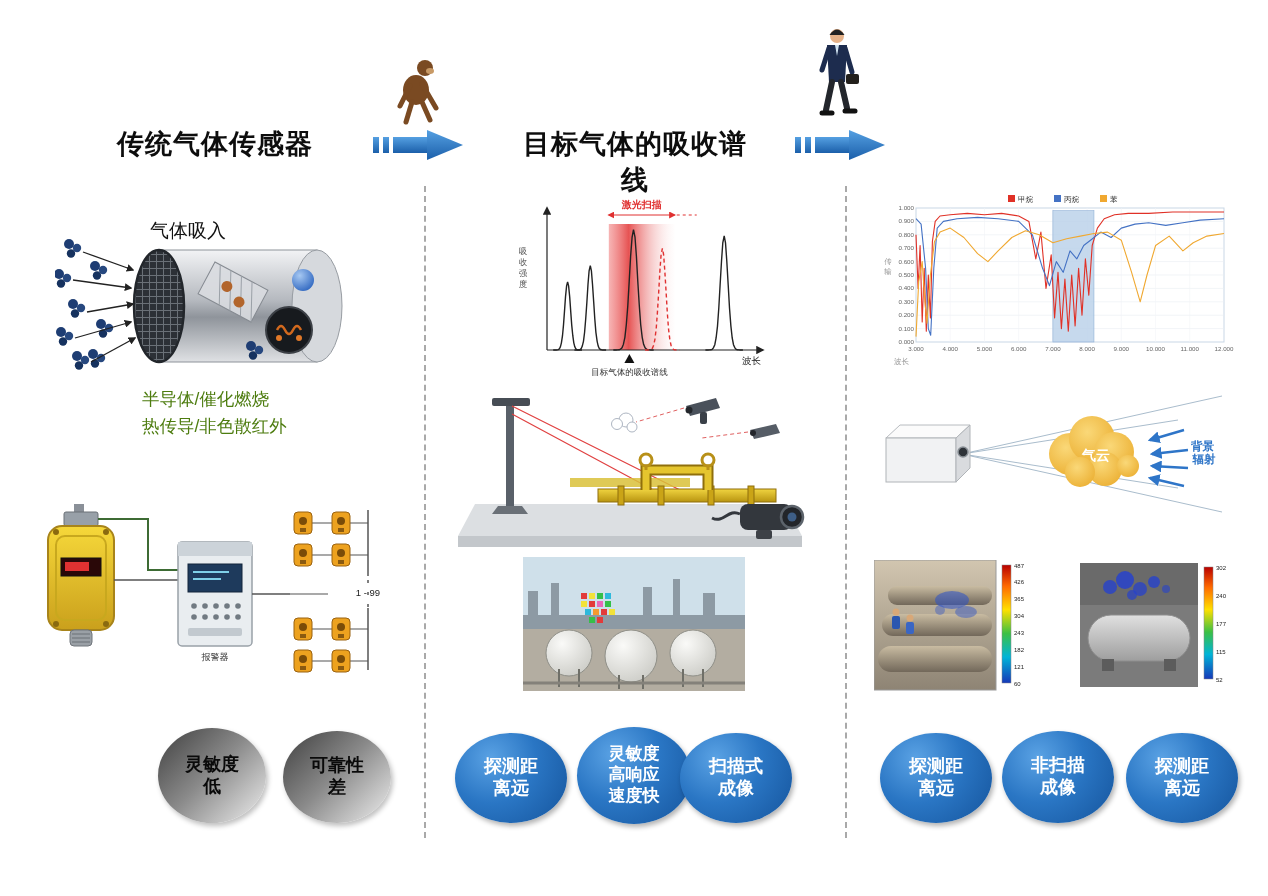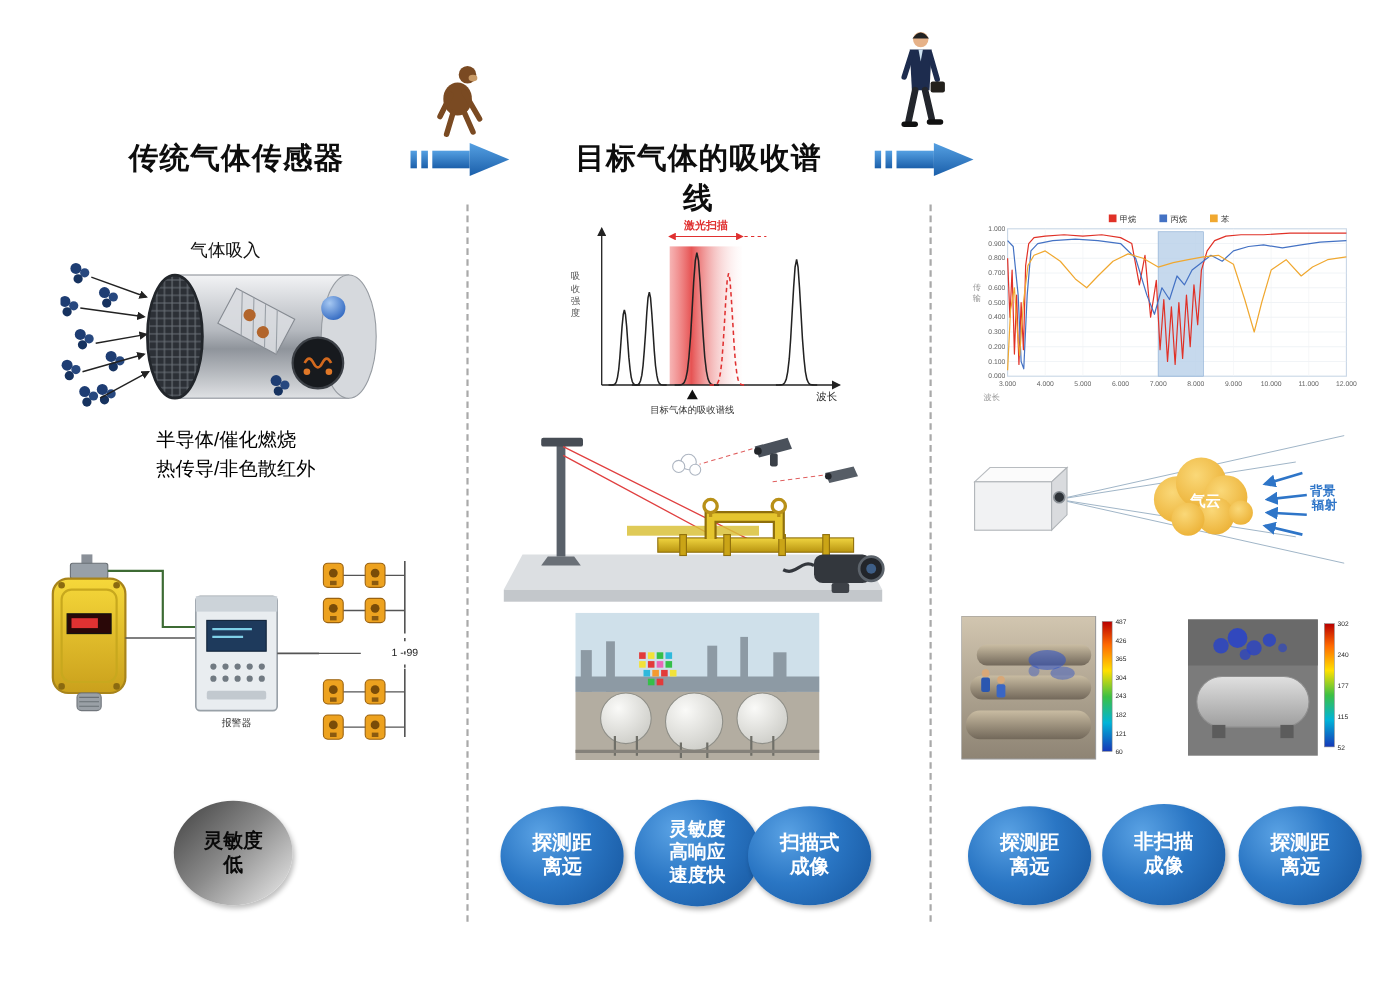--- a/index.html
+++ b/index.html
@@ -8,21 +8,21 @@
   .abs{position:absolute;}
   .title{position:absolute;top:126px;font-size:27px;font-weight:bold;color:#0d0d0d;text-align:center;letter-spacing:1px;}
   .sep{position:absolute;top:186px;height:652px;width:0;border-left:2px dashed #a9a9a9;}
   .badge{position:absolute;border-radius:50%;display:flex;align-items:center;justify-content:center;
          text-align:center;white-space:pre-line;font-weight:bold;line-height:1.22;}
   .badge.gray{background:linear-gradient(135deg,#3f3f3f 0%,#8a8a8a 48%,#efefef 100%);
               color:#0a0a0a;font-size:18px;box-shadow:2px 3px 5px rgba(0,0,0,.25);}
   .badge.blue{background:radial-gradient(circle at 32% 28%,#5aa2e4 0%,#2a76c4 45%,#15549c 100%);
               color:#fff;font-size:18px;box-shadow:2px 3px 5px rgba(0,0,0,.3);}
   .label{position:absolute;color:#111;}
-  .caption{white-space:pre-line;font-size:17.5px;line-height:27px;color:#000000;}
+  .caption{white-space:pre-line;font-size:17.5px;line-height:27px;color:#4d7c0f;}
   svg text{font-family:"Liberation Sans",sans-serif;}
 </style>
 </head>
 <body>
 
 <div class="stage">
 
   <svg width="0" height="0" style="position:absolute" aria-hidden="true">
     <defs>
       <linearGradient id="bluearrowG" x1="0" y1="0" x2="0" y2="1">
@@ -115,21 +115,21 @@
       <rect x="0" y="9" width="6" height="16"></rect>
         <rect x="10" y="9" width="6" height="16"></rect>
       <rect x="20" y="9" width="34" height="16"></rect>
         <polygon points="54,2 90,17 54,32"></polygon>
     </g>
   </svg>
 
   <div class="sep" style="left:424px"></div>
   <div class="sep" style="left:845px"></div>
 
-  <div class="label" style="left:150px;top:218px;width:110px;text-align:center;font-size:16px">气体吸入</div>
+  <div class="label" style="left:150px;top:218px;width:110px;text-align:left;font-size:19px">气体吸入</div>
 
   <svg class="abs" style="left:55px;top:230px" width="320" height="152" viewBox="0 0 320 152">
     <defs>
       <g id="mol">
         <circle r="5" fill="#1e3d73"></circle>
           <circle cx="8" cy="4" r="4.2" fill="#27487f"></circle>
           <circle cx="2" cy="9.5" r="4.2" fill="#16325f"></circle>
       </g>
       <marker id="mA" viewBox="0 0 10 10" refX="8" refY="5" markerWidth="6" markerHeight="6" orient="auto">
         <path d="M0,0L10,5L0,10z" fill="#222"></path>
@@ -259,20 +259,22 @@
             <circle cx="9" cy="9" r="4" fill="#7a4c08"></circle>
             <rect x="6" y="16" width="6" height="4" fill="#8a5a10"></rect>
           </g>
       </g>
       <text x="340" y="96" font-size="9.5" fill="#222" text-anchor="middle">1 - 99</text>
     </g>
   </svg>
 
   <div class="badge gray" style="left:158px;top:728px;width:108px;height:95px">灵敏度
 低</div>
+  <div class="badge gray" style="left:283px;top:731px;width:108px;height:92px">可靠性
+差</div>
 
   <svg class="abs" style="left:505px;top:196px" id="laser-chart" width="265" height="190" viewBox="0 0 265 190">
       <defs>
         <linearGradient id="gRed" x1="0" y1="0" x2="1" y2="0">
           <stop offset="0" stop-color="#ee6a6a" stop-opacity="0.5"></stop>
           <stop offset="0.3" stop-color="#e33c3c" stop-opacity="0.88"></stop>
           <stop offset="0.65" stop-color="#ef9a9a" stop-opacity="0.5"></stop>
           <stop offset="1" stop-color="#fbdede" stop-opacity="0.04"></stop>
         </linearGradient>
         <marker id="mB" viewBox="0 0 10 10" refX="8" refY="5" markerWidth="7" markerHeight="7" orient="auto-start-reverse">

